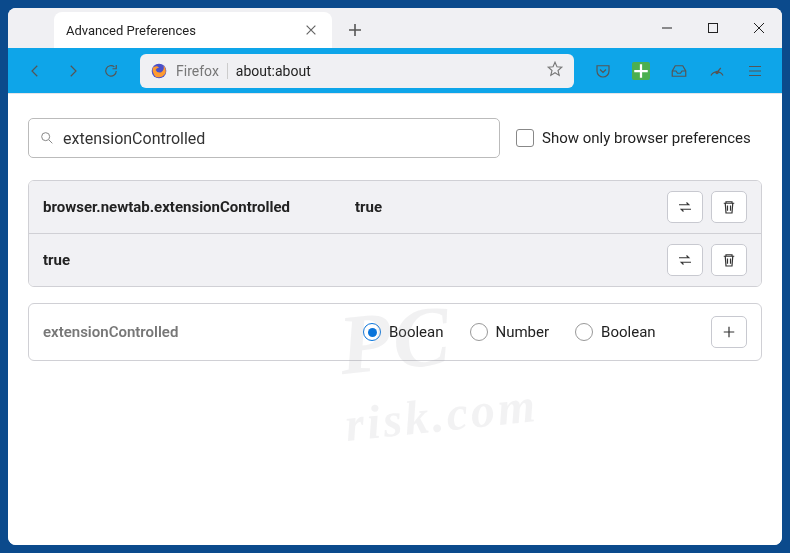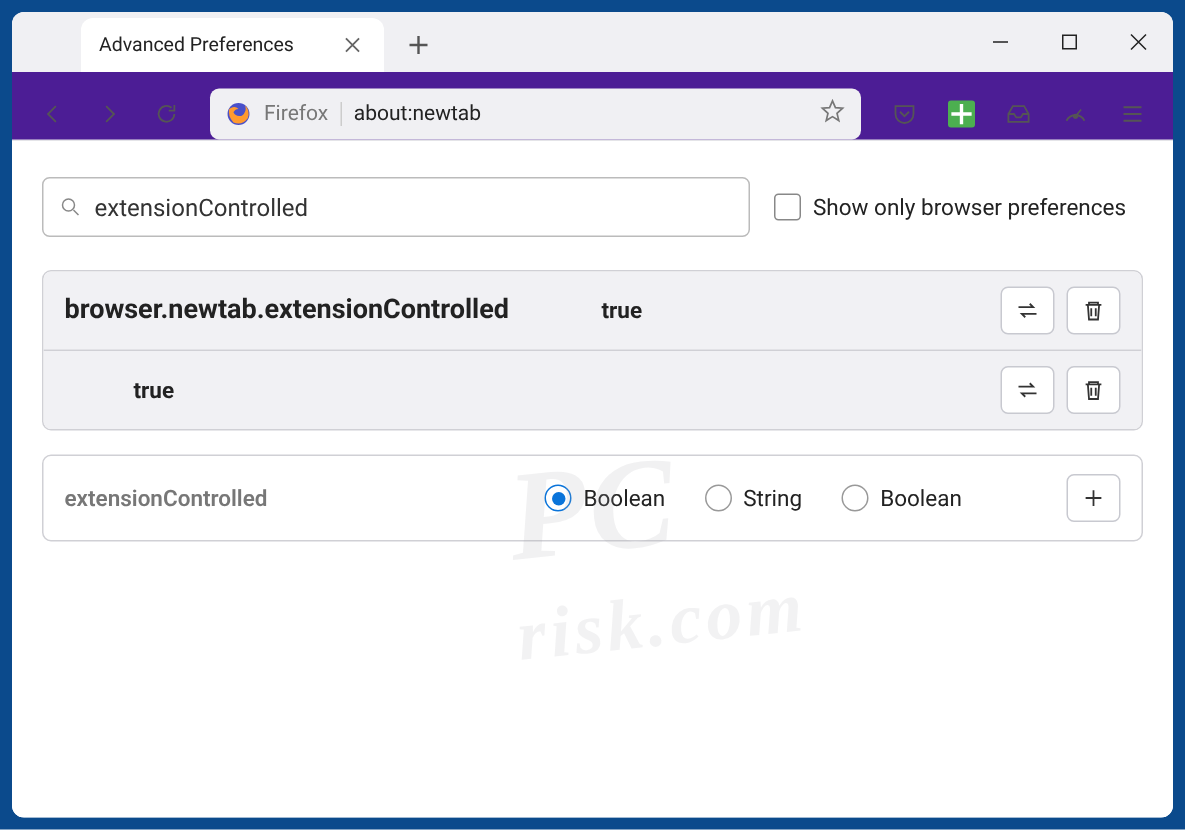--- a/index.html
+++ b/index.html
@@ -1,29 +1,29 @@
 <!DOCTYPE html>
 <html><head>
 <meta charset="utf-8">
 <style>
   * { box-sizing: border-box; margin: 0; padding: 0; font-family: -apple-system, BlinkMacSystemFont, "Segoe UI", Roboto, sans-serif; }
   body { width: 790px; height: 553px; background: #0b4a8c; overflow: hidden; }
   .window { position: absolute; top: 8px; left: 8px; right: 8px; bottom: 8px; background: #fff; border-radius: 8px; overflow: hidden; display: flex; flex-direction: column; }
   
   
   .titlebar { height: 40px; background: #f0f0f3; display: flex; align-items: flex-end; padding-left: 46px; position: relative; }
-  .tab { background: #fff; border-radius: 8px 8px 0 0; height: 36px; width: 202px; display: flex; align-items: center; padding: 0 12px; font-size: 13px; color: #222; position: relative; margin-bottom: 0; }
+  .tab { background: #fff; border-radius: 8px 8px 0 0; height: 36px; width: 278px; display: flex; align-items: center; padding: 0 12px; font-size: 13px; color: #222; position: relative; margin-bottom: 0; }
   .tab-close { margin-left: auto; width: 18px; height: 18px; display: flex; align-items: center; justify-content: center; cursor: pointer; color: #555; }
   .newtab-btn { width: 30px; height: 30px; display: flex; align-items: center; justify-content: center; margin-left: 8px; margin-bottom: 3px; color: #444; cursor: pointer; border-radius: 4px; }
   .window-controls { position: absolute; right: 0; top: 0; display: flex; height: 40px; }
   .win-ctrl { width: 46px; height: 40px; display: flex; align-items: center; justify-content: center; color: #222; cursor: pointer; }
   .win-ctrl svg { width: 12px; height: 12px; stroke: #222; stroke-width: 1; fill: none; }
   
   
-  .toolbar { height: 46px; background: #4c1d95; border-bottom: 1px solid #e4e4e8; display: flex; align-items: flex-end; padding: 0 10px; gap: 4px; }
+  .toolbar { height: 46px; background: #0ea5e9; border-bottom: 1px solid #e4e4e8; display: flex; align-items: center; padding: 0 10px; gap: 4px; }
   .tool-btn { width: 34px; height: 34px; display: flex; align-items: center; justify-content: center; border-radius: 4px; cursor: pointer; color: #555; }
   .tool-btn svg { width: 18px; height: 18px; stroke: #555; stroke-width: 1.6; fill: none; }
   .addressbar { flex: 1; height: 34px; background: #f0f0f3; border-radius: 6px; display: flex; align-items: center; padding: 0 10px; margin: 0 8px; gap: 8px; }
   .ff-logo { width: 18px; height: 18px; }
   .addr-firefox { font-size: 14px; color: #777; padding-right: 8px; border-right: 1px solid #ccc; }
   .addr-url { flex: 1; font-size: 14px; color: #222; }
   .star { color: #888; }
   .ext-icon-green { width: 18px; height: 18px; background: #4caf50; border-radius: 2px; display: flex; align-items: center; justify-content: center; }
 
   
@@ -32,22 +32,22 @@
   .searchbox { flex: 1; border: 1px solid #bbb; border-radius: 5px; height: 40px; display: flex; align-items: center; padding: 0 10px; gap: 8px; max-width: 472px; }
   .searchbox svg { width: 16px; height: 16px; stroke: #888; fill: none; stroke-width: 1.5; }
   .searchbox input { flex: 1; border: none; outline: none; font-size: 16px; color: #333; background: transparent; }
   .chk-wrap { display: flex; align-items: center; gap: 8px; font-size: 15px; color: #222; }
   .chk { width: 18px; height: 18px; border: 1px solid #888; border-radius: 3px; background: #fff; }
   
   .pref-table { border: 1px solid #d0d0d5; border-radius: 6px; overflow: hidden; margin-bottom: 16px; }
   .pref-row { display: flex; align-items: center; min-height: 46px; padding: 10px 14px; gap: 12px; }
   .pref-row + .pref-row { border-top: 1px solid #d0d0d5; }
   .pref-row.modified { background: #f1f1f4; font-weight: 700; }
-  .pref-key { width: 300px; font-size: 18px; color: #222; word-break: break-word; line-height: 1.25; }
-  .pref-val { flex: 1; font-size: 15px; color: #222; margin-left: 46px; }
+  .pref-key { width: 300px; font-size: 15px; color: #222; word-break: break-word; line-height: 1.25; }
+  .pref-val { flex: 1; font-size: 15px; color: #222; }
   .row-actions { display: flex; gap: 8px; }
   .icon-btn { width: 36px; height: 32px; border: 1px solid #c8c9d0; border-radius: 5px; background: #fff; display: flex; align-items: center; justify-content: center; cursor: pointer; }
   .icon-btn svg { width: 18px; height: 18px; stroke: #333; stroke-width: 1.6; fill: none; }
 
   .newrow-panel { border: 1px solid #d0d0d5; border-radius: 6px; padding: 12px 14px; display: flex; align-items: center; gap: 20px; }
   .newrow-key { width: 300px; font-size: 15px; color: #777; font-weight: 600; }
   .radios { display: flex; gap: 26px; flex: 1; }
   .radio-wrap { display: flex; align-items: flex-end; gap: 8px; font-size: 15px; color: #222; }
   .radio { width: 18px; height: 18px; border-radius: 50%; border: 1.5px solid #999; background: #fff; display: inline-flex; align-items: center; justify-content: center; }
   .radio.sel { border-color: #0a74da; }
@@ -109,21 +109,21 @@
         <svg viewBox="0 0 24 24">
           <path d="M19 12 A7 7 0 1 1 16.5 6.5 M19 4 L19 9 L14 9"></path>
         </svg>
       </div>
     <div class="addressbar">
       <svg class="ff-logo" viewBox="0 0 32 32">
           <circle cx="16" cy="16" r="13" fill="#4a50c9"></circle>
           <path d="M5 10 Q3 18 10 26 Q20 30 27 21 Q30 12 24 6 Q26 14 20 18 Q13 20 10 14 Q12 10 16 10 Q12 6 7 9 Z" fill="#ff9a2f"></path>
         </svg>
       <span class="addr-firefox">Firefox</span>
-      <span class="addr-url">about:newtab</span>
+      <span class="addr-url">about:about</span>
       <span class="star">
         <svg viewBox="0 0 24 24" width="18" height="18">
             <path d="M12 3 L14.6 9 L21 9.5 L16 14 L17.6 20.5 L12 17 L6.4 20.5 L8 14 L3 9.5 L9.4 9 Z" fill="none" stroke="#777" stroke-width="1.5"></path>
           </svg>
       </span>
     </div>
     <div class="tool-btn">
         <svg viewBox="0 0 24 24">
           <path d="M4 5 H20 V12 A8 8 0 0 1 4 12 Z M8 10 L12 14 L16 10"></path>
         </svg>
@@ -204,21 +204,21 @@
 
     <div class="newrow-panel">
       <div class="newrow-key">extensionControlled</div>
       <div class="radios">
         <label class="radio-wrap">
             <span class="radio sel"></span>
             <span>Boolean</span>
           </label>
         <label class="radio-wrap">
             <span class="radio"></span>
-            <span>String</span>
+            <span>Number</span>
           </label>
         <label class="radio-wrap">
             <span class="radio"></span>
             <span>Boolean</span>
           </label>
       </div>
       <div class="icon-btn">
           <svg viewBox="0 0 24 24">
             <path d="M12 5 V19 M5 12 H19"></path>
           </svg>

